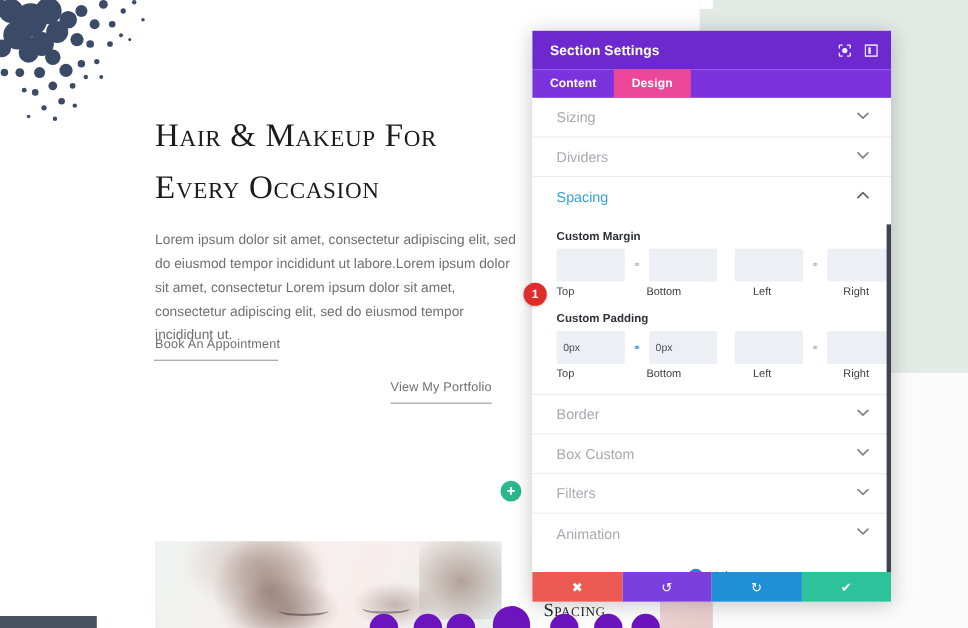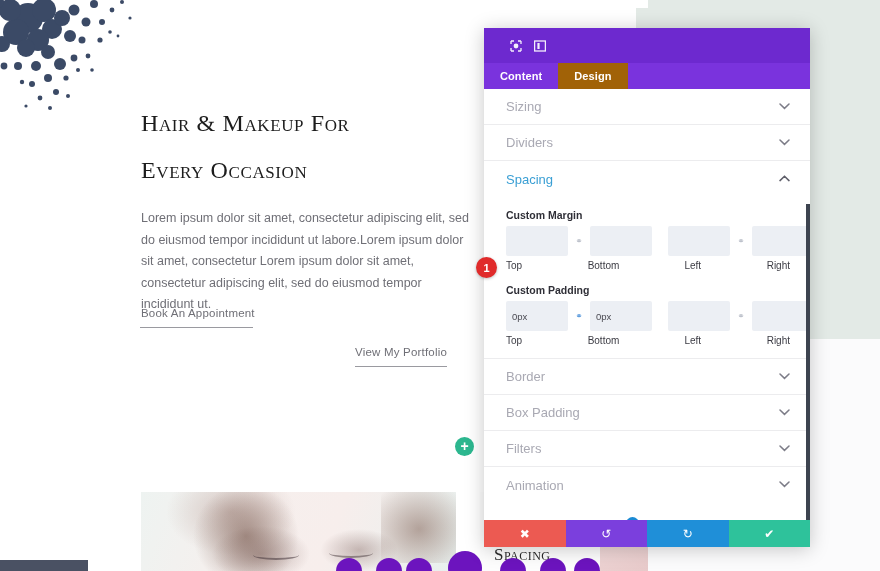--- a/index.html
+++ b/index.html
@@ -17,21 +17,21 @@
 
   .bg-grey-strip { position:absolute; left:0px; top:440px; width:636px; height:131px; background:#ffffff; }
 
   
   .splatter { position:absolute; left:-18px; top:-26px; width:210px; height:150px; pointer-events:none; }
 
   
   .hero { position:absolute; left:141px; top:100px; width:330px; }
   .hero h1 {
     font-family:"Liberation Serif", serif;
-    font-size:24px; line-height:47px; color:#1c1c1c;
+    font-size:30px; line-height:47px; color:#1c1c1c;
     font-weight:400; font-variant:small-caps; letter-spacing:0.6px;
     white-space:pre-line;
   }
   .hero p {
     margin-top:14px;
     font-size:12.5px; line-height:21.5px; color:#6f6f76;
   }
   .cta1 { position:absolute; left:141px; top:307px; }
   .cta2 { position:absolute; left:355px; top:346px; }
   .cta-label { font-size:11.5px; color:#6f6f76; letter-spacing:0.2px; display:block; padding-bottom:8px;}
@@ -80,21 +80,21 @@
 
   .modal-head { height:35px; background:#6d29cf; display:flex; align-items:center;
     padding:0 10px 0 16px; flex:0 0 auto; }
   .modal-title { color:#fff; font-size:12.5px; font-weight:700; flex:1; letter-spacing:.1px;}
   .head-icon { width:16px; height:16px; margin-left:8px; opacity:.92; display:flex;
     align-items:center; justify-content:center; color:#fff; }
 
   .tabs { height:26px; background:#7a33dd; display:flex; flex:0 0 auto; }
   .tab { padding:0 16px; display:flex; align-items:center; font-size:11px; color:#ffffff;
     font-weight:700; letter-spacing:.1px; }
-  .tab.active { background:#a16207; }
+  .tab.active { background:#ec4899; }
 
   .modal-body { flex:1 1 auto; overflow:hidden; position:relative; background:#fff; }
 
   .acc { height:36px; display:flex; align-items:center; justify-content:space-between;
     padding:0 20px 0 22px; border-bottom:1px solid #ececee; }
   .acc-title { font-size:13px; color:#a9a9b3; }
   .acc-title.open { color:#3a9fd4; }
   .chev { color:#5f5f6a; font-size:10px; line-height:1; }
   .chev.light{ color:#8b8b96; }
 
@@ -229,20 +229,21 @@
   <div class="circle" style="left:376px;top:558px;width:26px;height:26px;"></div>
   <div class="circle" style="left:406px;top:558px;width:26px;height:26px;"></div>
   <div class="circle" style="left:448px;top:551px;width:34px;height:34px;"></div>
   <div class="circle" style="left:500px;top:558px;width:26px;height:26px;"></div>
   <div class="circle" style="left:540px;top:558px;width:26px;height:26px;"></div>
   <div class="circle" style="left:574px;top:558px;width:26px;height:26px;"></div>
 
   <div class="modal">
 
     <div class="modal-head">
+      <span class="modal-title">Section Settings</span>
       <span class="head-icon">
         <svg width="12" height="12" viewBox="0 0 12 12">
             <circle cx="6" cy="6" r="2.4" fill="#fff"></circle>
           <path d="M1 1h3M1 1v3M11 1H8M11 1v3M1 11h3M1 11V8M11 11H8M11 11V8" stroke="#fff" stroke-width="1.3" fill="none"></path>
           </svg>
       </span>
       <span class="head-icon">
         <svg width="12" height="12" viewBox="0 0 12 12">
             <rect x="0.6" y="1" width="10.8" height="10" stroke="#fff" stroke-width="1.3" fill="none"></rect>
             <rect x="3.4" y="3" width="2.2" height="6" fill="#fff"></rect>
@@ -339,21 +340,21 @@
 
       <div class="acc">
         <span class="acc-title">Border</span>
         <span class="chev light">
           <svg width="11" height="7" viewBox="0 0 11 7">
               <path d="M1 1l4.5 4.4L10 1" stroke="#7d7d88" stroke-width="1.5" fill="none" stroke-linecap="round"></path>
             </svg>
         </span>
       </div>
       <div class="acc">
-        <span class="acc-title">Box Padding</span>
+        <span class="acc-title">Box Custom</span>
         <span class="chev light">
           <svg width="11" height="7" viewBox="0 0 11 7">
               <path d="M1 1l4.5 4.4L10 1" stroke="#7d7d88" stroke-width="1.5" fill="none" stroke-linecap="round"></path>
             </svg>
         </span>
       </div>
       <div class="acc">
         <span class="acc-title">Filters</span>
         <span class="chev light">
           <svg width="11" height="7" viewBox="0 0 11 7">

